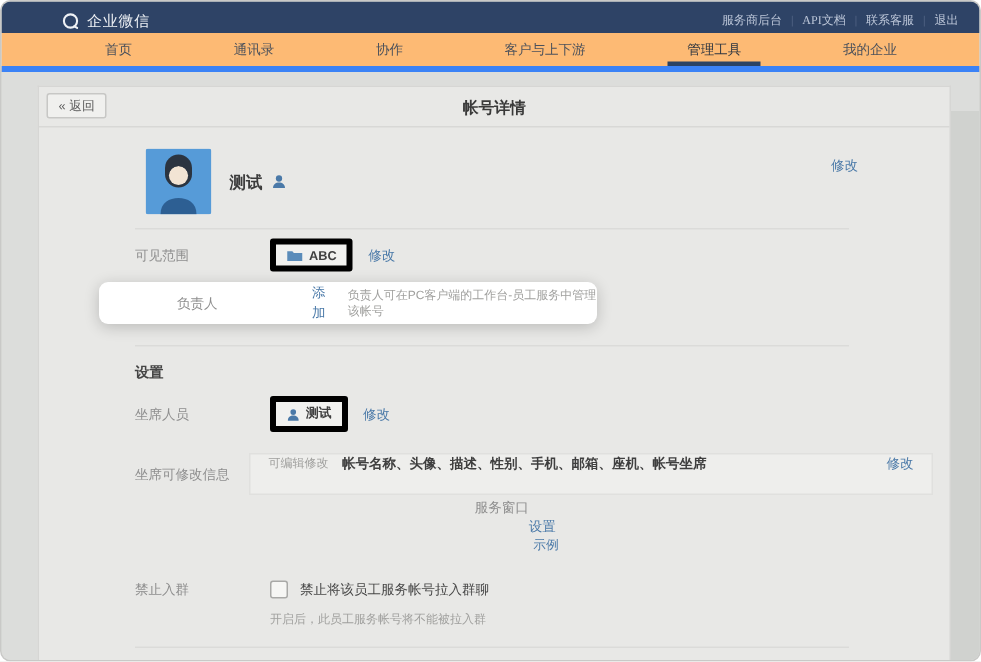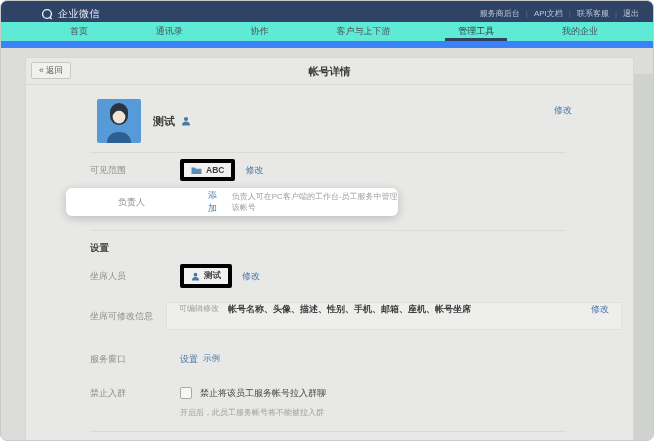--- a/index.html
+++ b/index.html
@@ -11,28 +11,28 @@
     --c-track:#d0d2cf;
     --c-label:#8e8e8e;
     --c-hint:#a0a09e;
     --c-dark:#424242;
   }
   *{margin:0;padding:0;box-sizing:border-box;}
   body{background:#fff;font-family:"Liberation Sans","DejaVu Sans",sans-serif;}
   .shot{position:relative;width:654px;height:441px;border:1px solid #c9c9c7;border-radius:7px;overflow:hidden;background:var(--c-pagebg);}
 
   
-  .topbar{position:absolute;left:0;top:0;width:100%;height:21px;background:var(--c-topbar);display:flex;align-items:center;justify-content:space-between;padding:4px 14px 0 40px;}
+  .topbar{position:absolute;left:0;top:0;width:100%;height:21px;background:var(--c-topbar);display:flex;align-items:center;justify-content:space-between;padding:4px 14px 0 40px;font-family:Liberation Serif, serif;}
   .brand{display:flex;align-items:center;gap:5px;color:#eef1f5;font-size:10px;letter-spacing:.5px;}
   .toplinks{display:flex;align-items:center;gap:6px;font-size:8px;color:#bcc6d8;}
   .toplinks .sep{color:#5d6e8e;font-size:8px;}
   .toplinks a{color:#bcc6d8;text-decoration:none;cursor:pointer;}
 
   
-  .navbar{position:absolute;left:0;top:21px;width:100%;height:26px;background:#5eead4;border-bottom:7px solid #3b82f6;display:flex;align-items:stretch;justify-content:space-between;padding:0 42px 0 56px;}
+  .navbar{position:absolute;left:0;top:21px;width:100%;height:26px;background:#fdba74;border-bottom:4px solid #3b82f6;display:flex;align-items:stretch;justify-content:space-between;padding:0 42px 0 56px;}
   .tab{display:flex;align-items:center;font-size:9px;color:#4b515b;cursor:pointer;padding:0 13px;position:relative;}
   .tab.active{color:#2f3640;}
   .tab.active::after{content:"";position:absolute;left:0;right:0;bottom:0;height:3px;background:var(--c-navactive);}
 
   
   .page{position:absolute;left:0;top:47px;width:100%;height:394px;background:var(--c-pagebg);}
   .scrolltrack{position:absolute;right:0;top:26px;width:19px;bottom:0;background:var(--c-track);}
   .panel{position:absolute;left:24px;top:9px;right:19px;bottom:0;background:var(--c-panelbg);border:1px solid #d6d6d4;border-bottom:none;}
 
   .pagehead{position:absolute;left:0;top:0;width:100%;height:27px;border-bottom:1px solid #d8d8d6;}
@@ -189,21 +189,21 @@
 
       <div class="rowline" style="top:247px;height:22px;">
         <span class="rowlabel">坐席可修改信息</span>
       </div>
       <div class="editband">
         <span class="hinttext">可编辑修改</span>
         <span class="fields">帐号名称、头像、描述、性别、手机、邮箱、座机、帐号坐席</span>
         <a class="lnk">修改</a>
       </div>
 
-      <div class="rowline" style="top:290px;height:22px;">
+      <div class="rowline" style="top:274px;height:22px;flex-direction:column;">
         <span class="rowlabel">服务窗口</span>
         <a class="lnk u">设置</a>
         <a class="lnk" style="margin-left:5px;font-size:8.5px;">示例</a>
       </div>
 
       <div class="rowline" style="top:327px;height:16px;">
         <span class="rowlabel">禁止入群</span>
         <span class="checkbox"></span>
         <span class="optlabel" style="margin-left:8px;">禁止将该员工服务帐号拉入群聊</span>
       </div>

